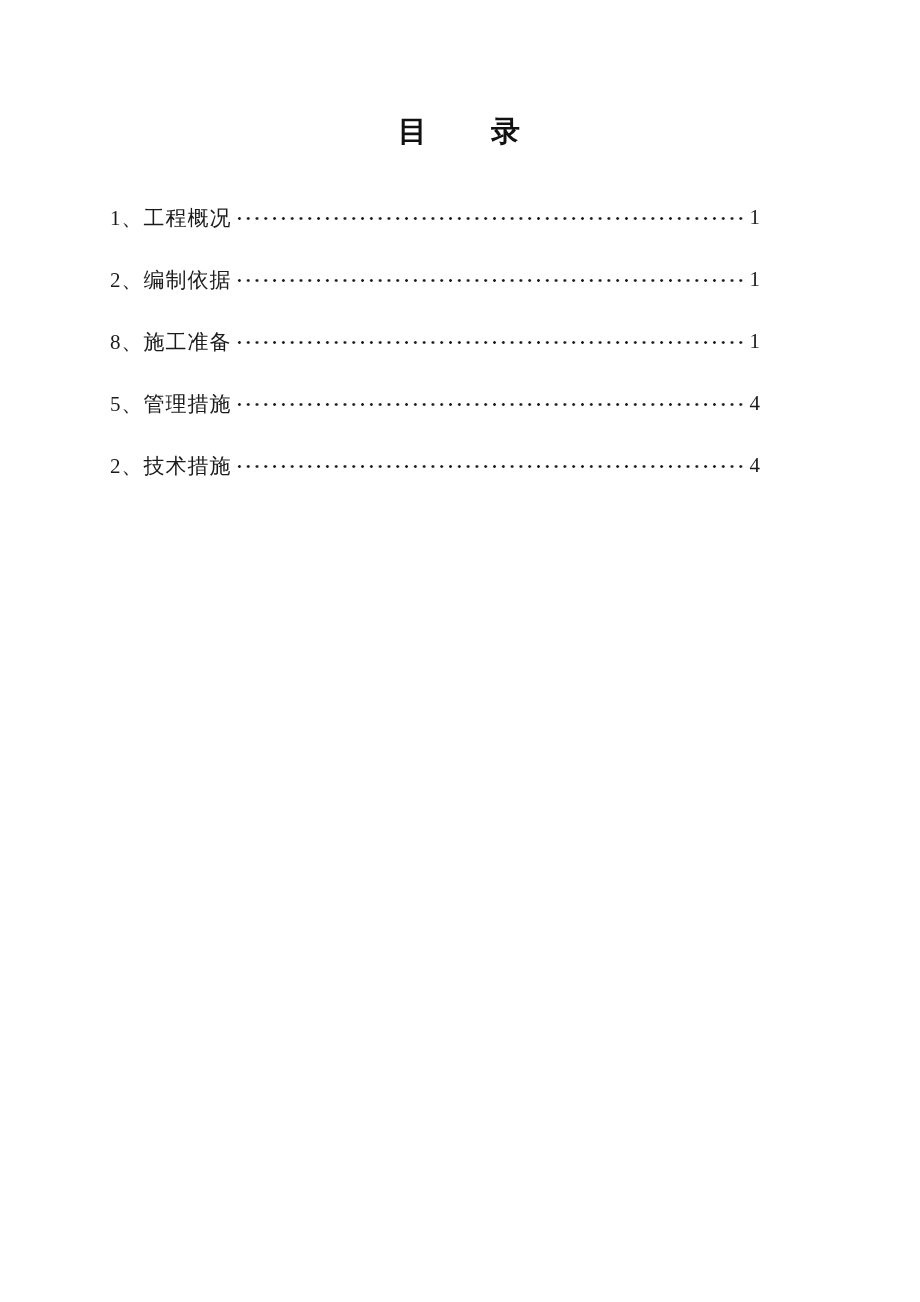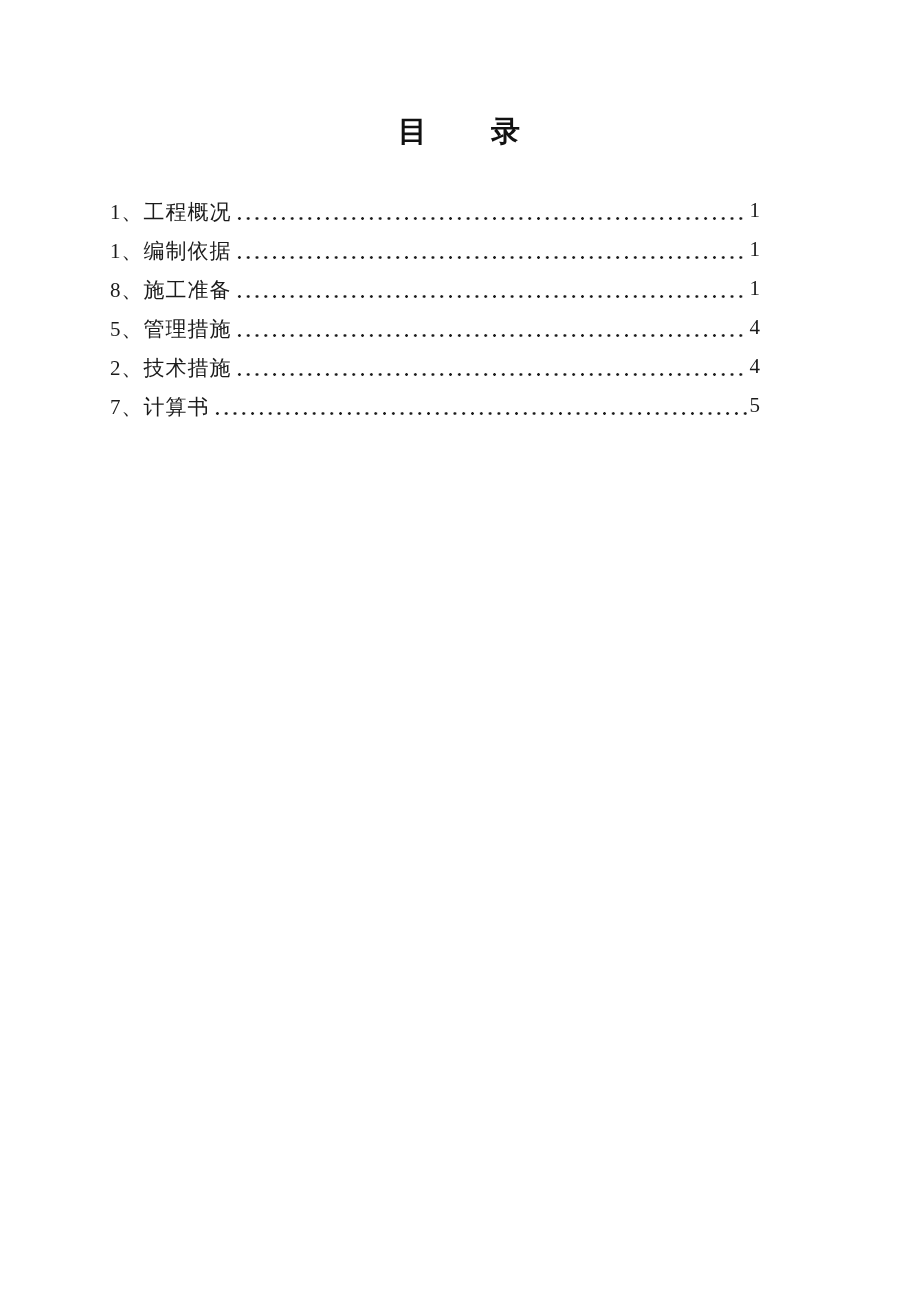--- a/index.html
+++ b/index.html
@@ -27,25 +27,27 @@
     color: #111111;
     white-space: pre;
   }
 
   .toc {
     margin: 46px 160px 0 110px; 
   }
 
   .toc-row {
     display: flex;
+    align-items: center;
     height: 39px;
     font-size: 21px;
     letter-spacing: 1px;
     color: #1b1b1b;
     white-space: nowrap;
+    margin-top: 23px;
   }
 
   .toc-label {
     flex: 0 0 auto;
   }
 
   .toc-dots {
     flex: 1 1 auto;
     align-self: center;
     height: 5px;
@@ -71,21 +73,21 @@
 
   <div class="toc">
 
     <div class="toc-row">
       <span class="toc-label">1、工程概况</span>
       <span class="toc-dots"></span>
       <span class="toc-page">1</span>
     </div>
 
     <div class="toc-row">
-      <span class="toc-label">1、编制依据</span>
+      <span class="toc-label">2、编制依据</span>
       <span class="toc-dots"></span>
       <span class="toc-page">1</span>
     </div>
 
     <div class="toc-row">
       <span class="toc-label">8、施工准备</span>
       <span class="toc-dots"></span>
       <span class="toc-page">1</span>
     </div>
 
@@ -95,21 +97,16 @@
       <span class="toc-dots"></span>
       <span class="toc-page">4</span>
     </div>
 
     <div class="toc-row">
       <span class="toc-label">2、技术措施</span>
       <span class="toc-dots"></span>
       <span class="toc-page">4</span>
     </div>
 
-    <div class="toc-row">
-      <span class="toc-label">7、计算书</span>
-      <span class="toc-dots"></span>
-      <span class="toc-page">5</span>
-    </div>
 
   </div>
 
 </div>
 
 </body></html>

